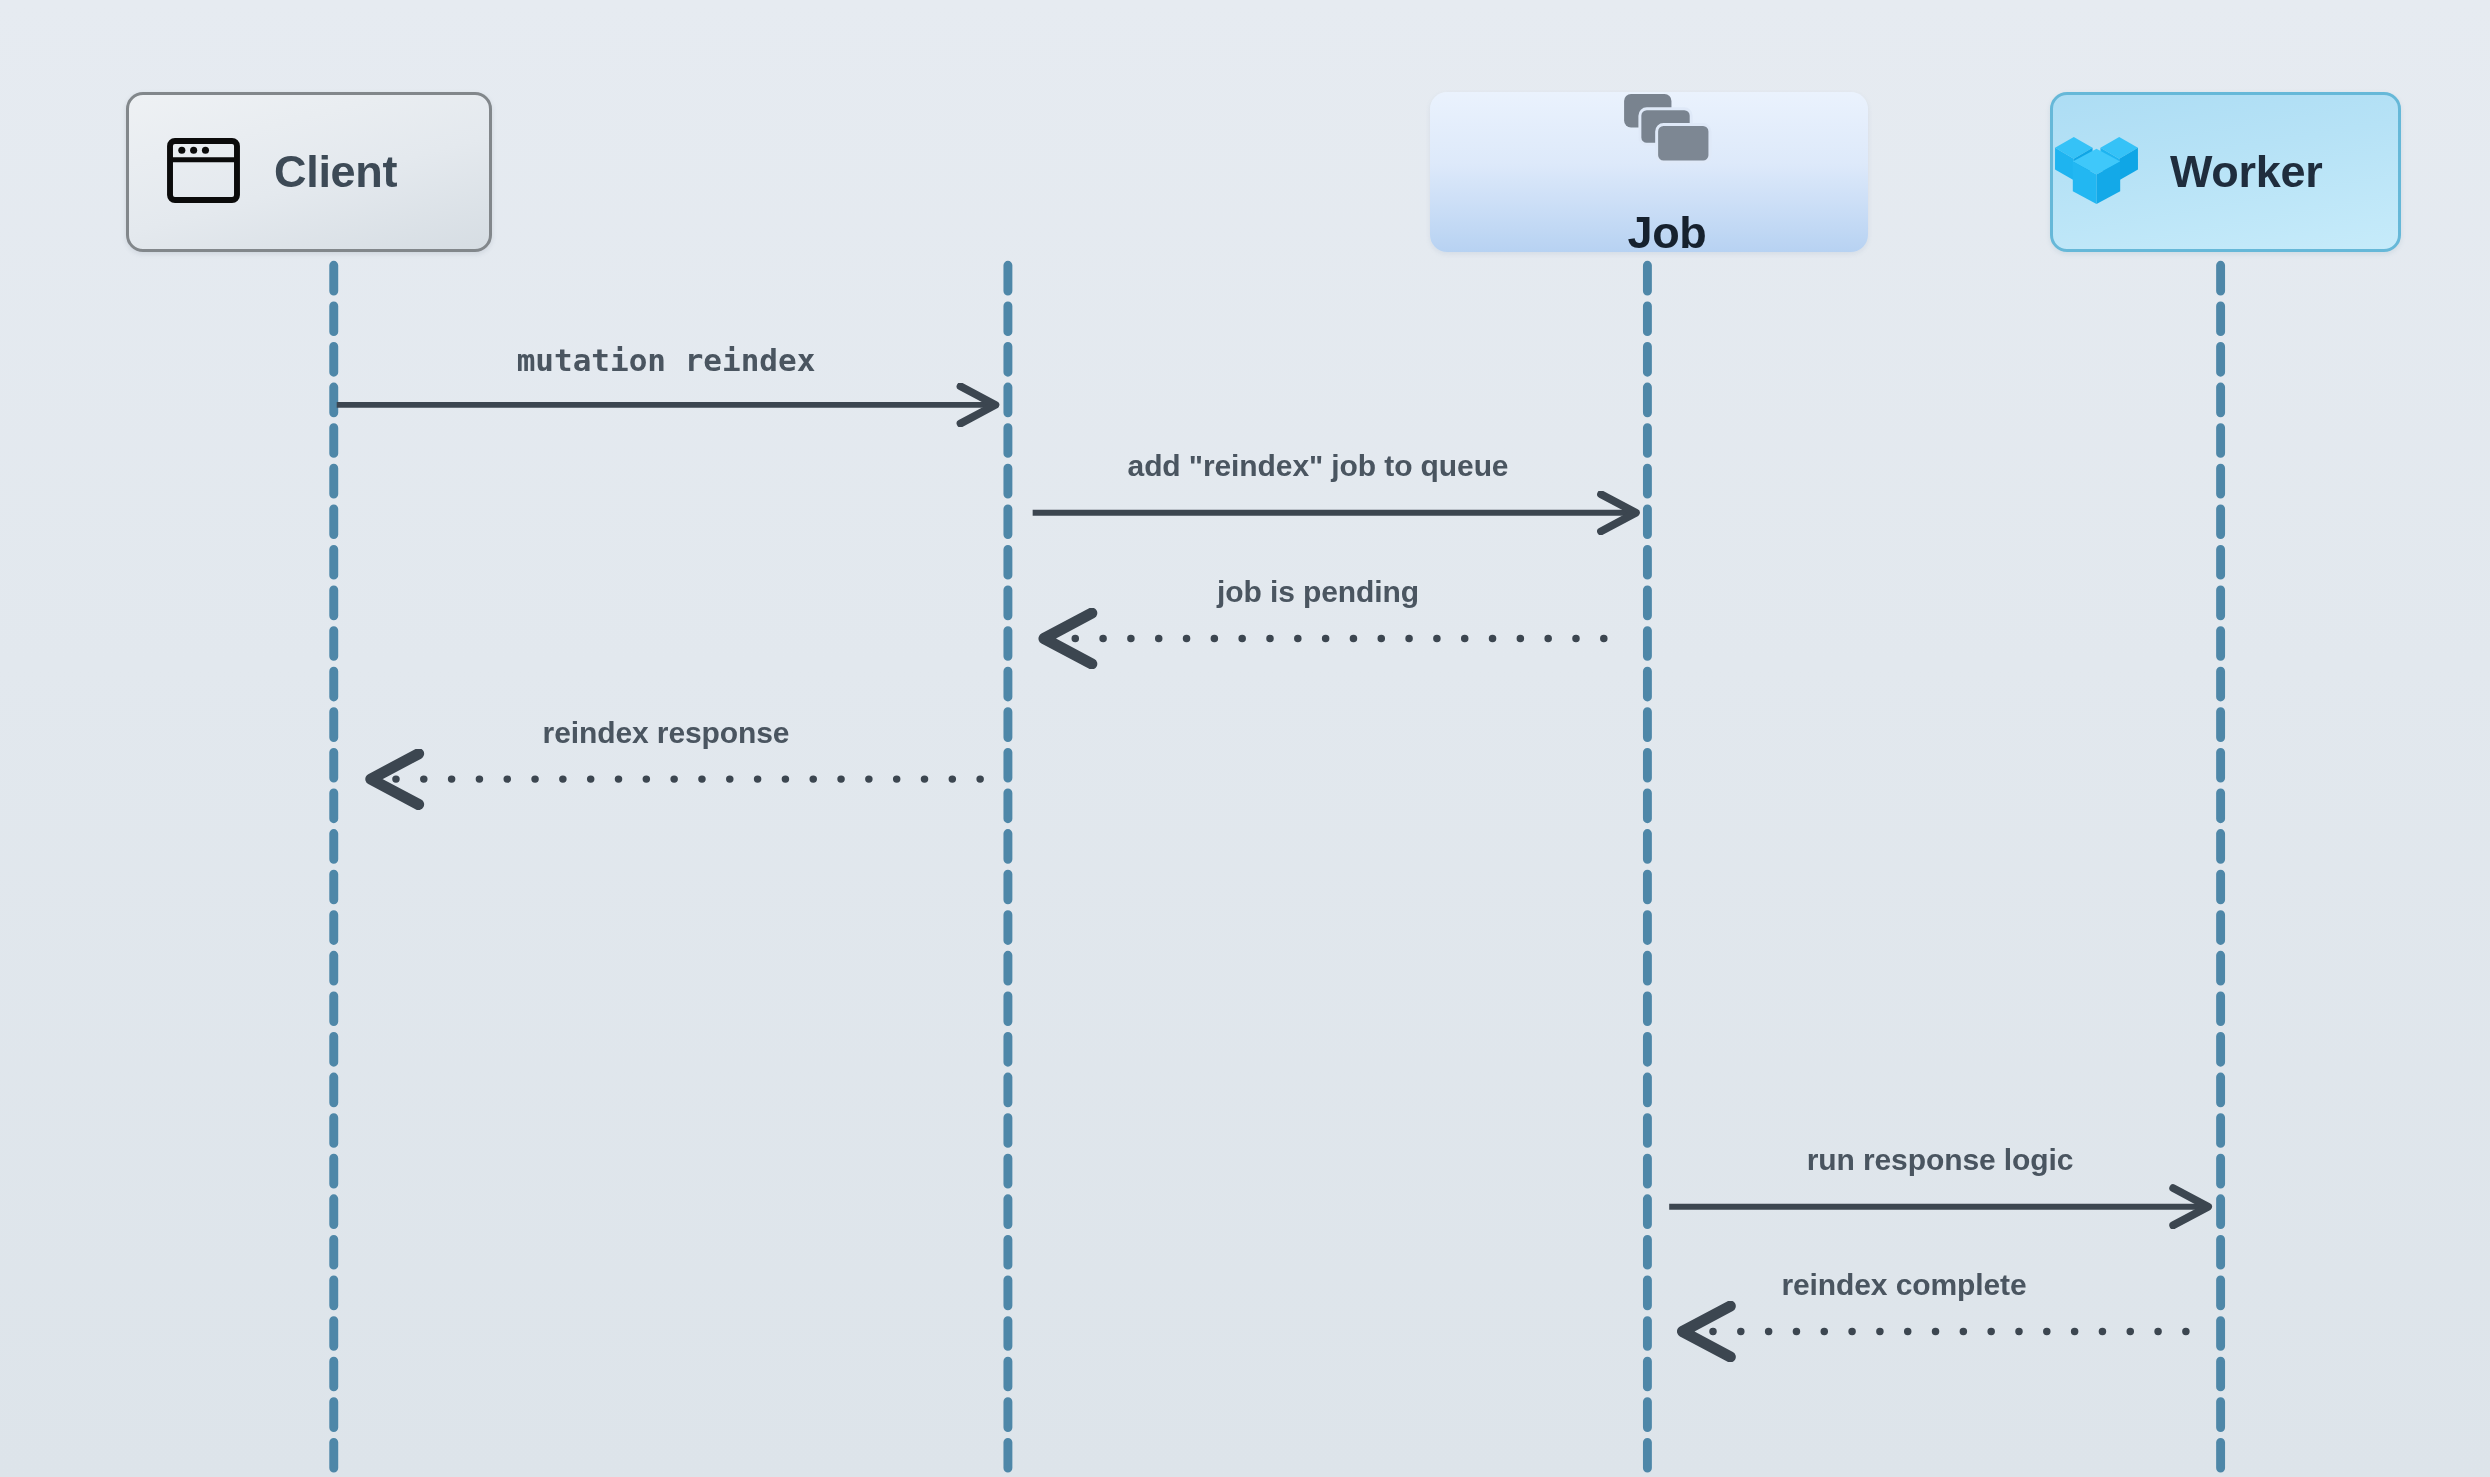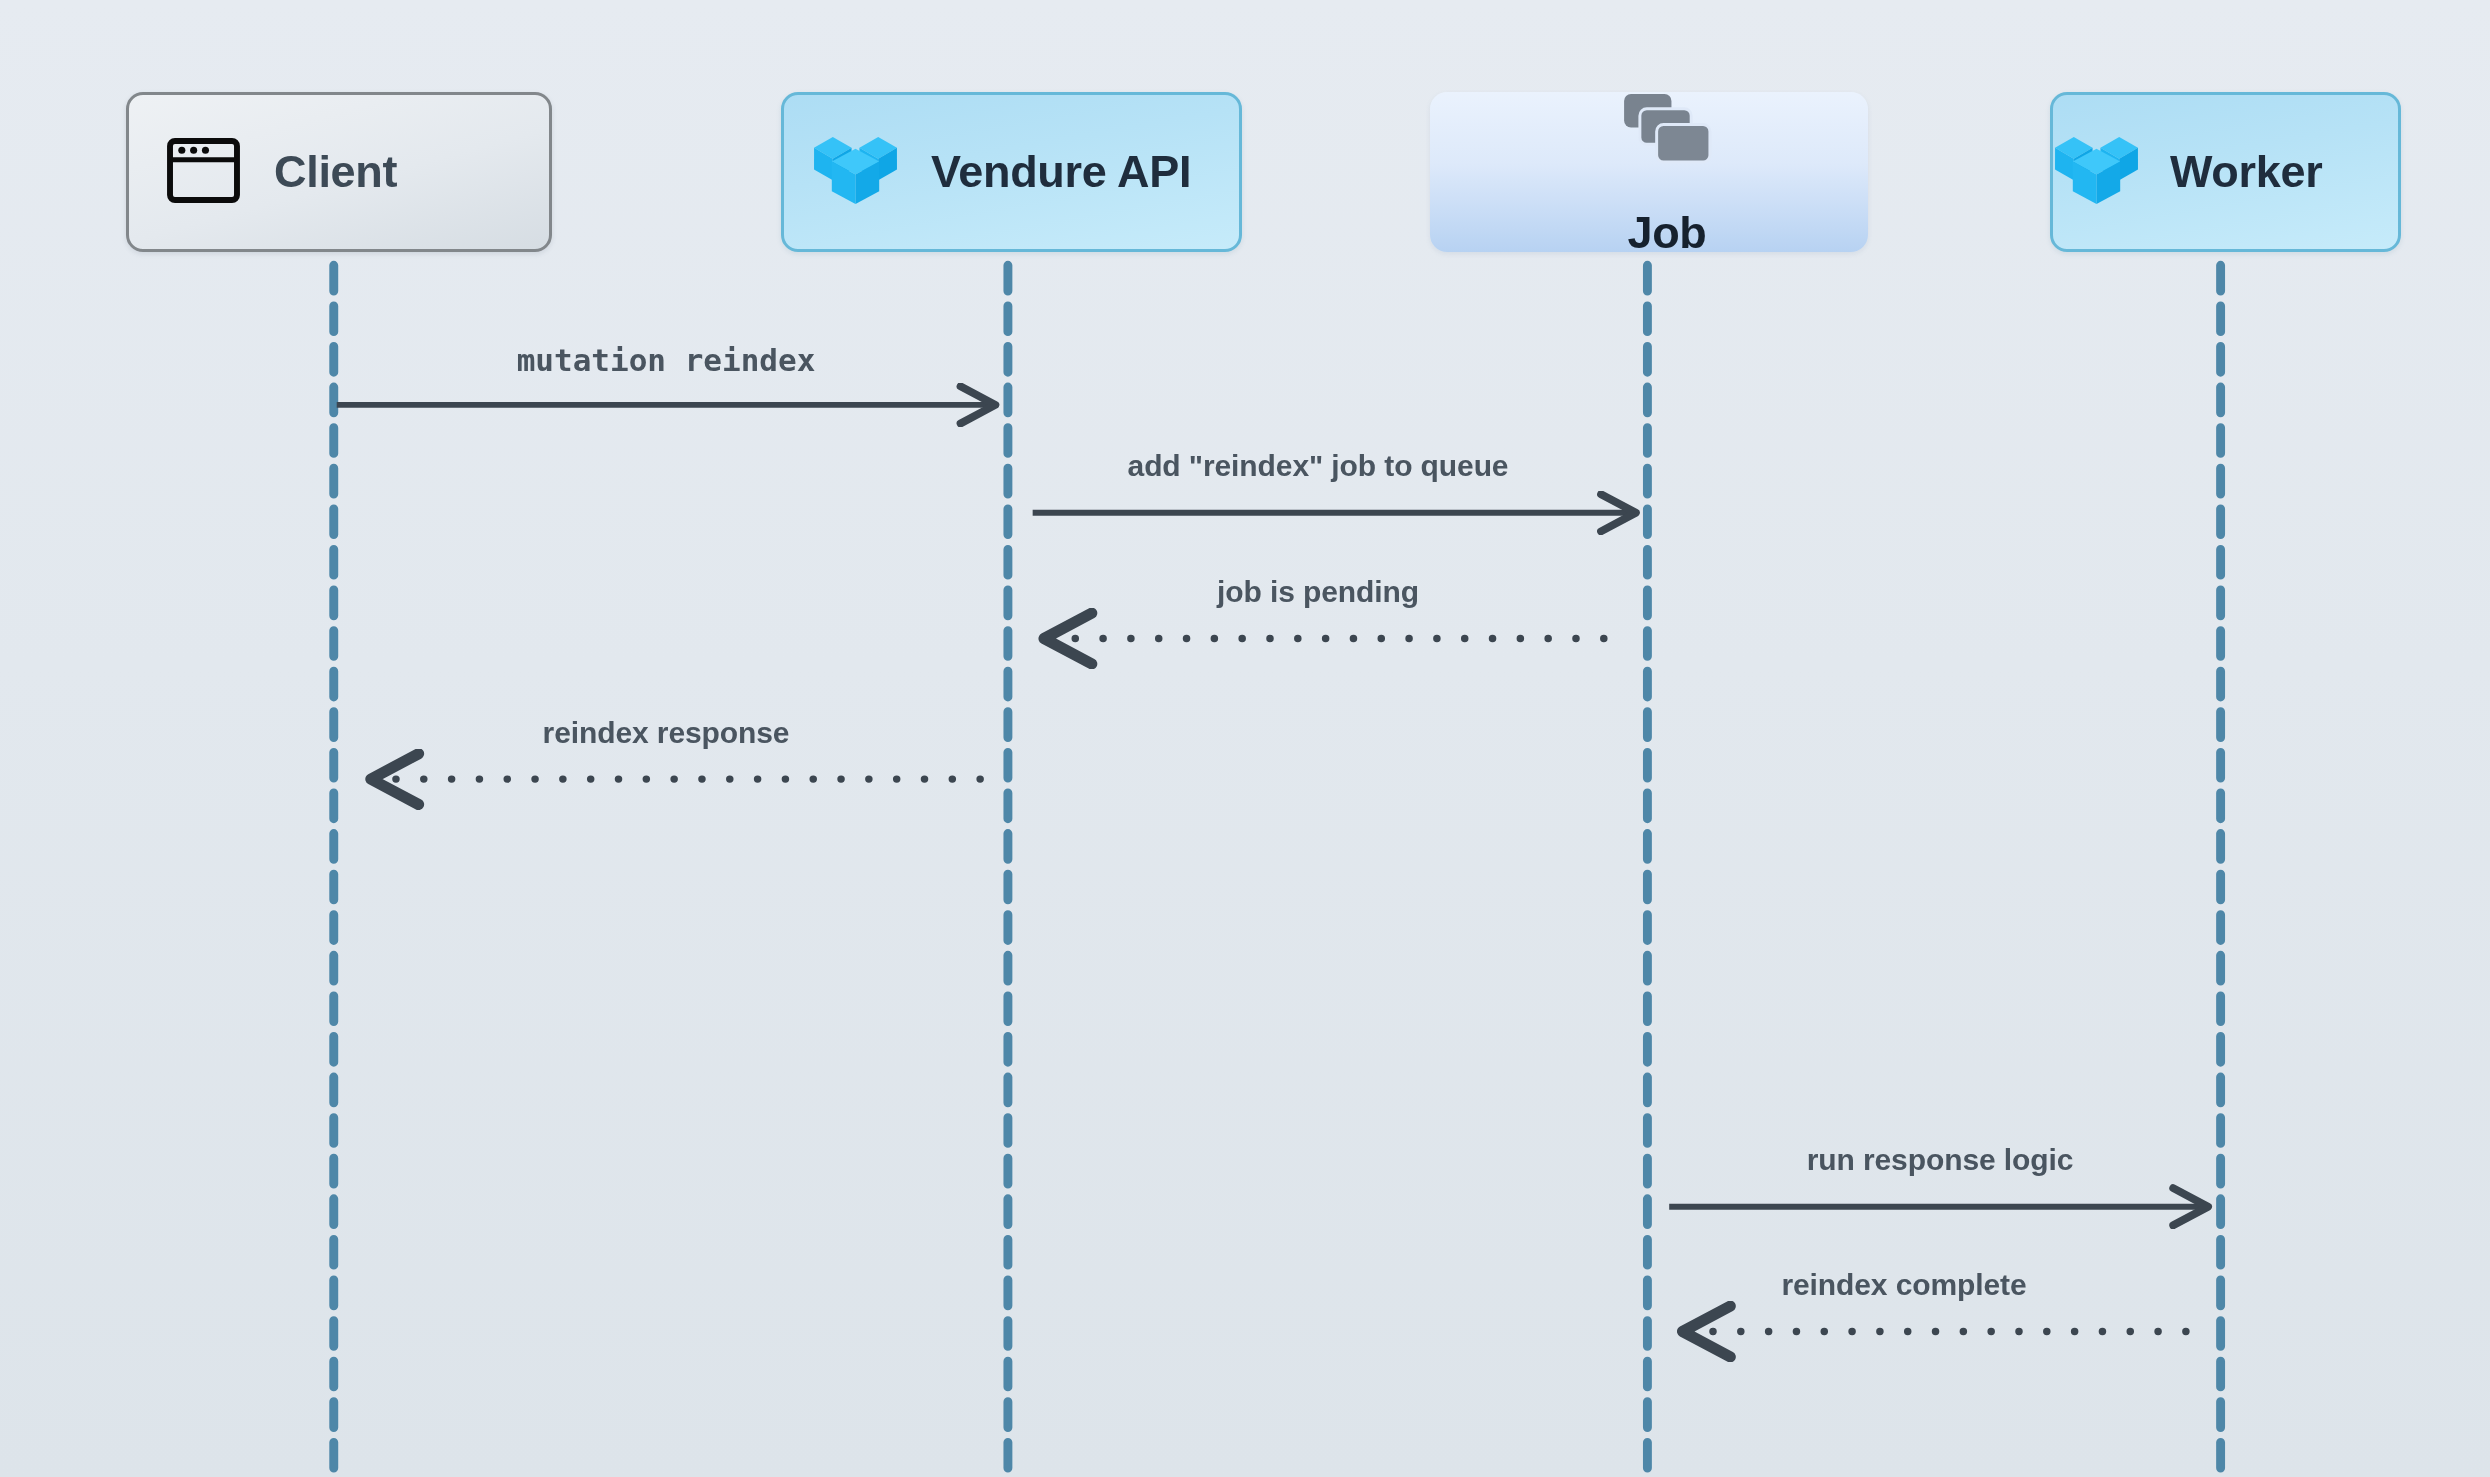--- a/index.html
+++ b/index.html
@@ -106,52 +106,33 @@
 
     <line x1="1620" y1="645" x2="1055" y2="645" stroke="#3c4650" stroke-width="7.5" stroke-linecap="round" stroke-dasharray="0.1 28" marker-end="url(#arrowSolidLeft)"></line>
 
     <line x1="990" y1="787" x2="375" y2="787" stroke="#3c4650" stroke-width="7.5" stroke-linecap="round" stroke-dasharray="0.1 28" marker-end="url(#arrowSolidLeft)"></line>
 
     <line x1="1686" y1="1219" x2="2230" y2="1219" stroke="#3c4650" stroke-width="6" stroke-linecap="butt" marker-end="url(#arrowSolid)"></line>
 
     <line x1="2208" y1="1345" x2="1700" y2="1345" stroke="#3c4650" stroke-width="7.5" stroke-linecap="round" stroke-dasharray="0.1 28" marker-end="url(#arrowSolidLeft)"></line>
   </svg>
 
-  <div class="participant p-client" style="left:126px; top:92px; width:426px; height:160px; padding-left:38px; gap:34px;">
+  <div class="participant p-client" style="left:126px; top:92px; width:366px; height:160px; padding-left:38px; gap:34px;">
     <span class="p-icon">
       <svg width="73" height="65" viewBox="0 0 74 66" xmlns="http://www.w3.org/2000/svg">
         <rect x="3" y="3" width="68" height="60" rx="5" ry="5" fill="none" stroke="#0b0b0b" stroke-width="6"></rect>
         <line x1="3" y1="22" x2="71" y2="22" stroke="#0b0b0b" stroke-width="5"></line>
         <circle cx="15" cy="12.5" r="3.6" fill="#0b0b0b"></circle>
         <circle cx="27" cy="12.5" r="3.6" fill="#0b0b0b"></circle>
         <circle cx="39" cy="12.5" r="3.6" fill="#0b0b0b"></circle>
       </svg>
     </span>
     <span class="p-label">Client</span>
   </div>
 
-  <div class="participant p-vendure" style="left:781px; top:92px; width:461px; height:160px; padding-left:28px; gap:32px;">
-    <span class="p-icon">
-      <svg width="87" height="77" viewBox="0 0 88 78" xmlns="http://www.w3.org/2000/svg">
-
-        <polygon points="2,16 21,5 40,16 21,27" fill="#35c2f7"></polygon>
-        <polygon points="2,16 21,27 21,49 2,38" fill="#1eb4f0"></polygon>
-        <polygon points="21,27 40,16 40,38 21,49" fill="#0fa6e6"></polygon>
-
-        <polygon points="48,16 67,5 86,16 67,27" fill="#35c2f7"></polygon>
-        <polygon points="48,16 67,27 67,49 48,38" fill="#1eb4f0"></polygon>
-        <polygon points="67,27 86,16 86,38 67,49" fill="#0fa6e6"></polygon>
-
-        <polygon points="20,30 44,17 68,30 44,43" fill="#3fc8fa"></polygon>
-        <polygon points="20,30 44,43 44,73 20,60" fill="#22b7f2"></polygon>
-        <polygon points="44,43 68,30 68,60 44,73" fill="#13a9e8"></polygon>
-      </svg>
-    </span>
-    <span class="p-label">Vendure API</span>
-  </div>
 
   <div class="participant p-job" style="left:1430px; top:92px; width:438px; height:160px; padding-left:36px; gap:38px;flex-direction:column;">
     <span class="p-icon">
       <svg width="91" height="73" viewBox="0 0 92 74" xmlns="http://www.w3.org/2000/svg">
         <rect x="2" y="2" width="48" height="34" rx="7" ry="7" fill="#79838f"></rect>
         <rect x="18" y="17" width="52" height="36" rx="7" ry="7" fill="#79838f" stroke="#dfe9f8" stroke-width="3"></rect>
         <rect x="35" y="33" width="54" height="38" rx="7" ry="7" fill="#7d8793" stroke="#dfe9f8" stroke-width="3"></rect>
       </svg>
     </span>
     <span class="p-label">Job</span>

